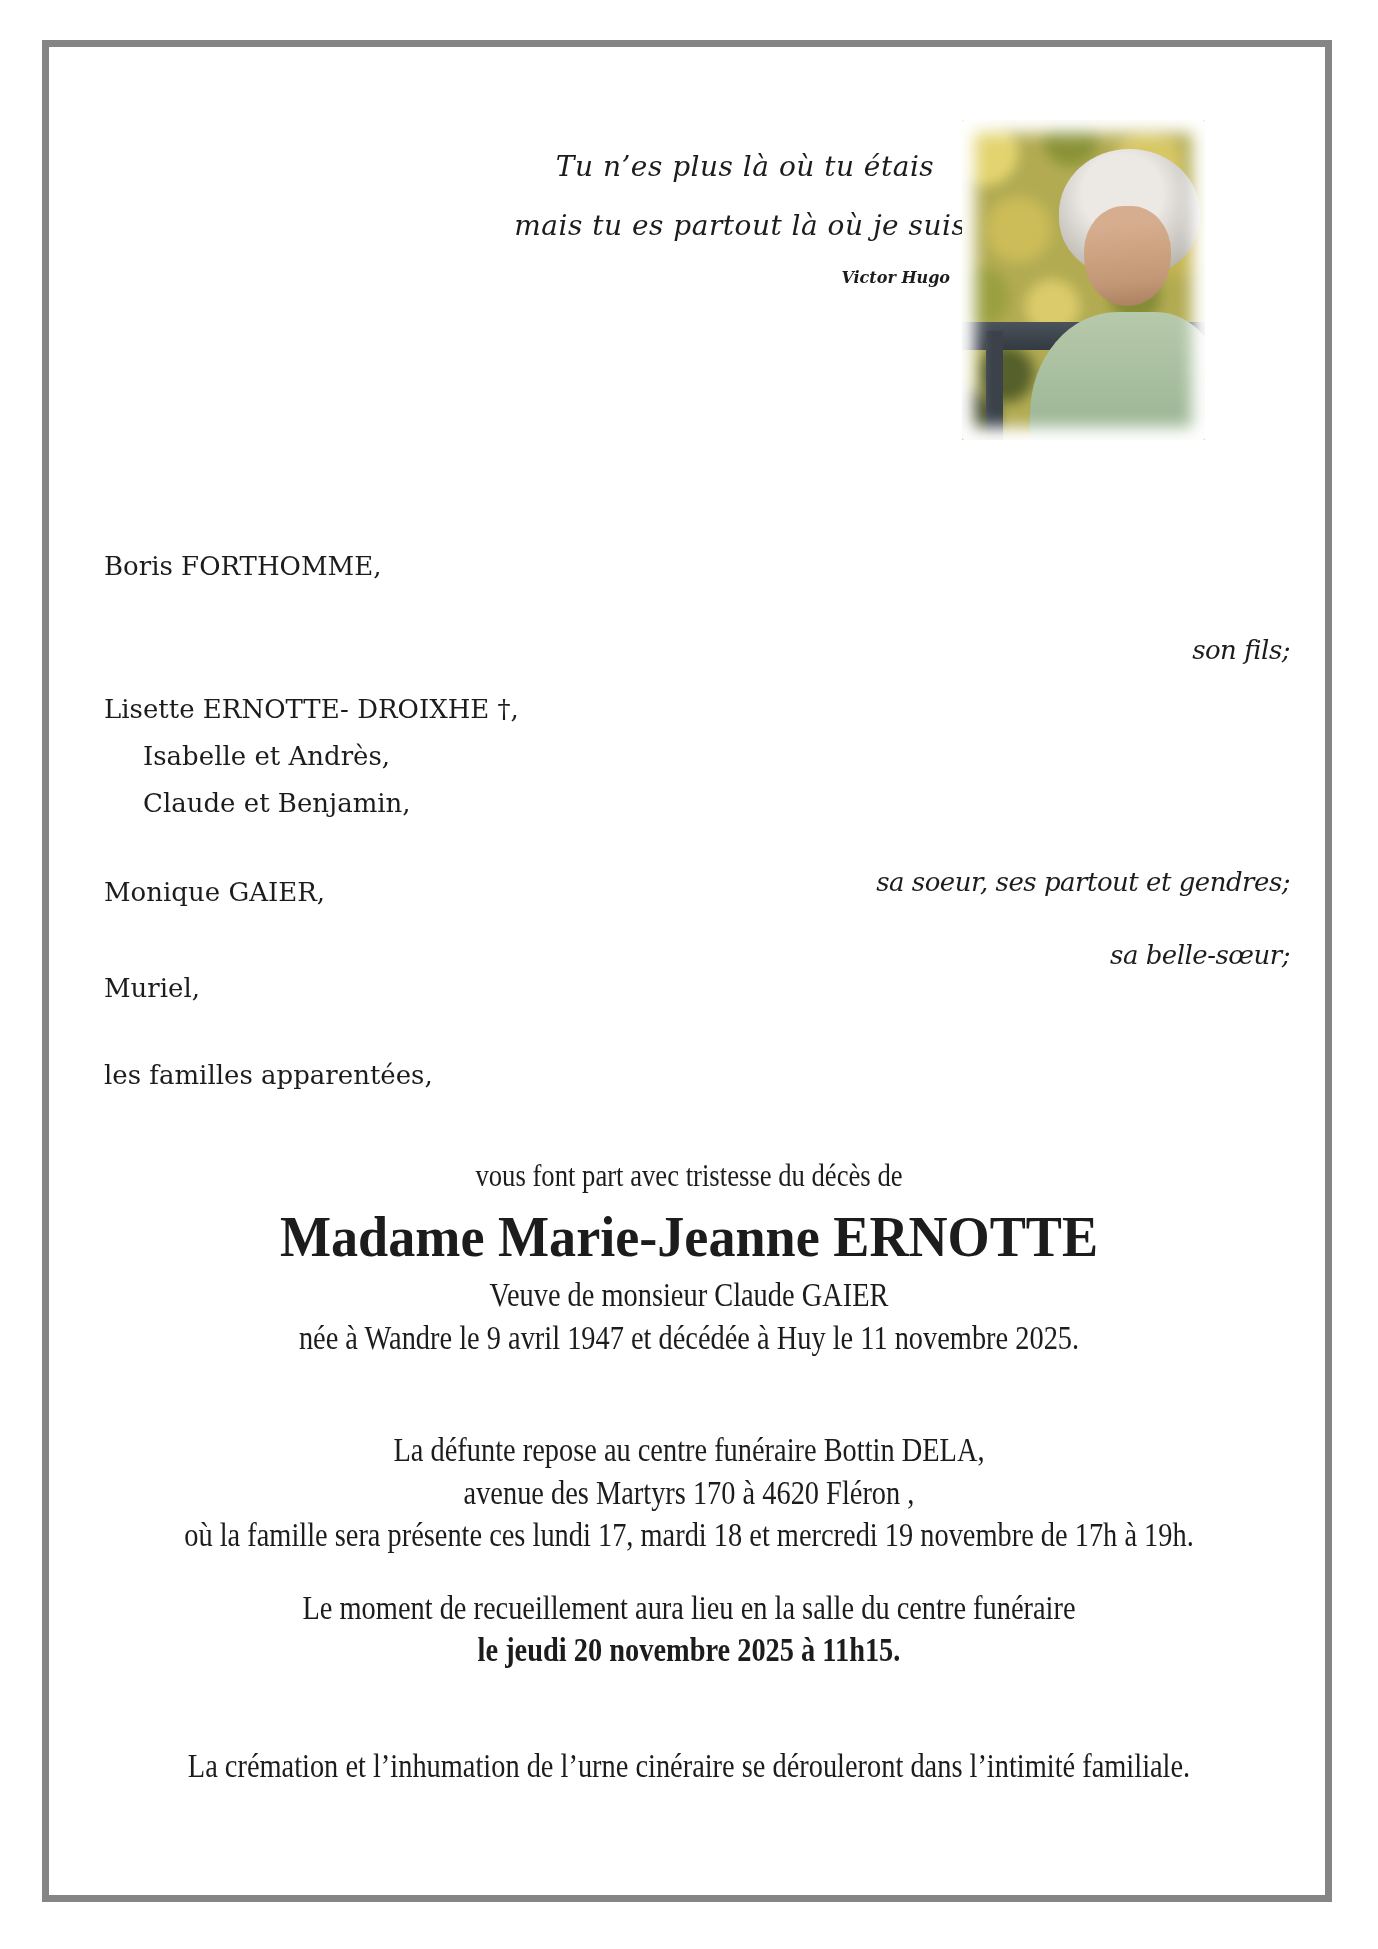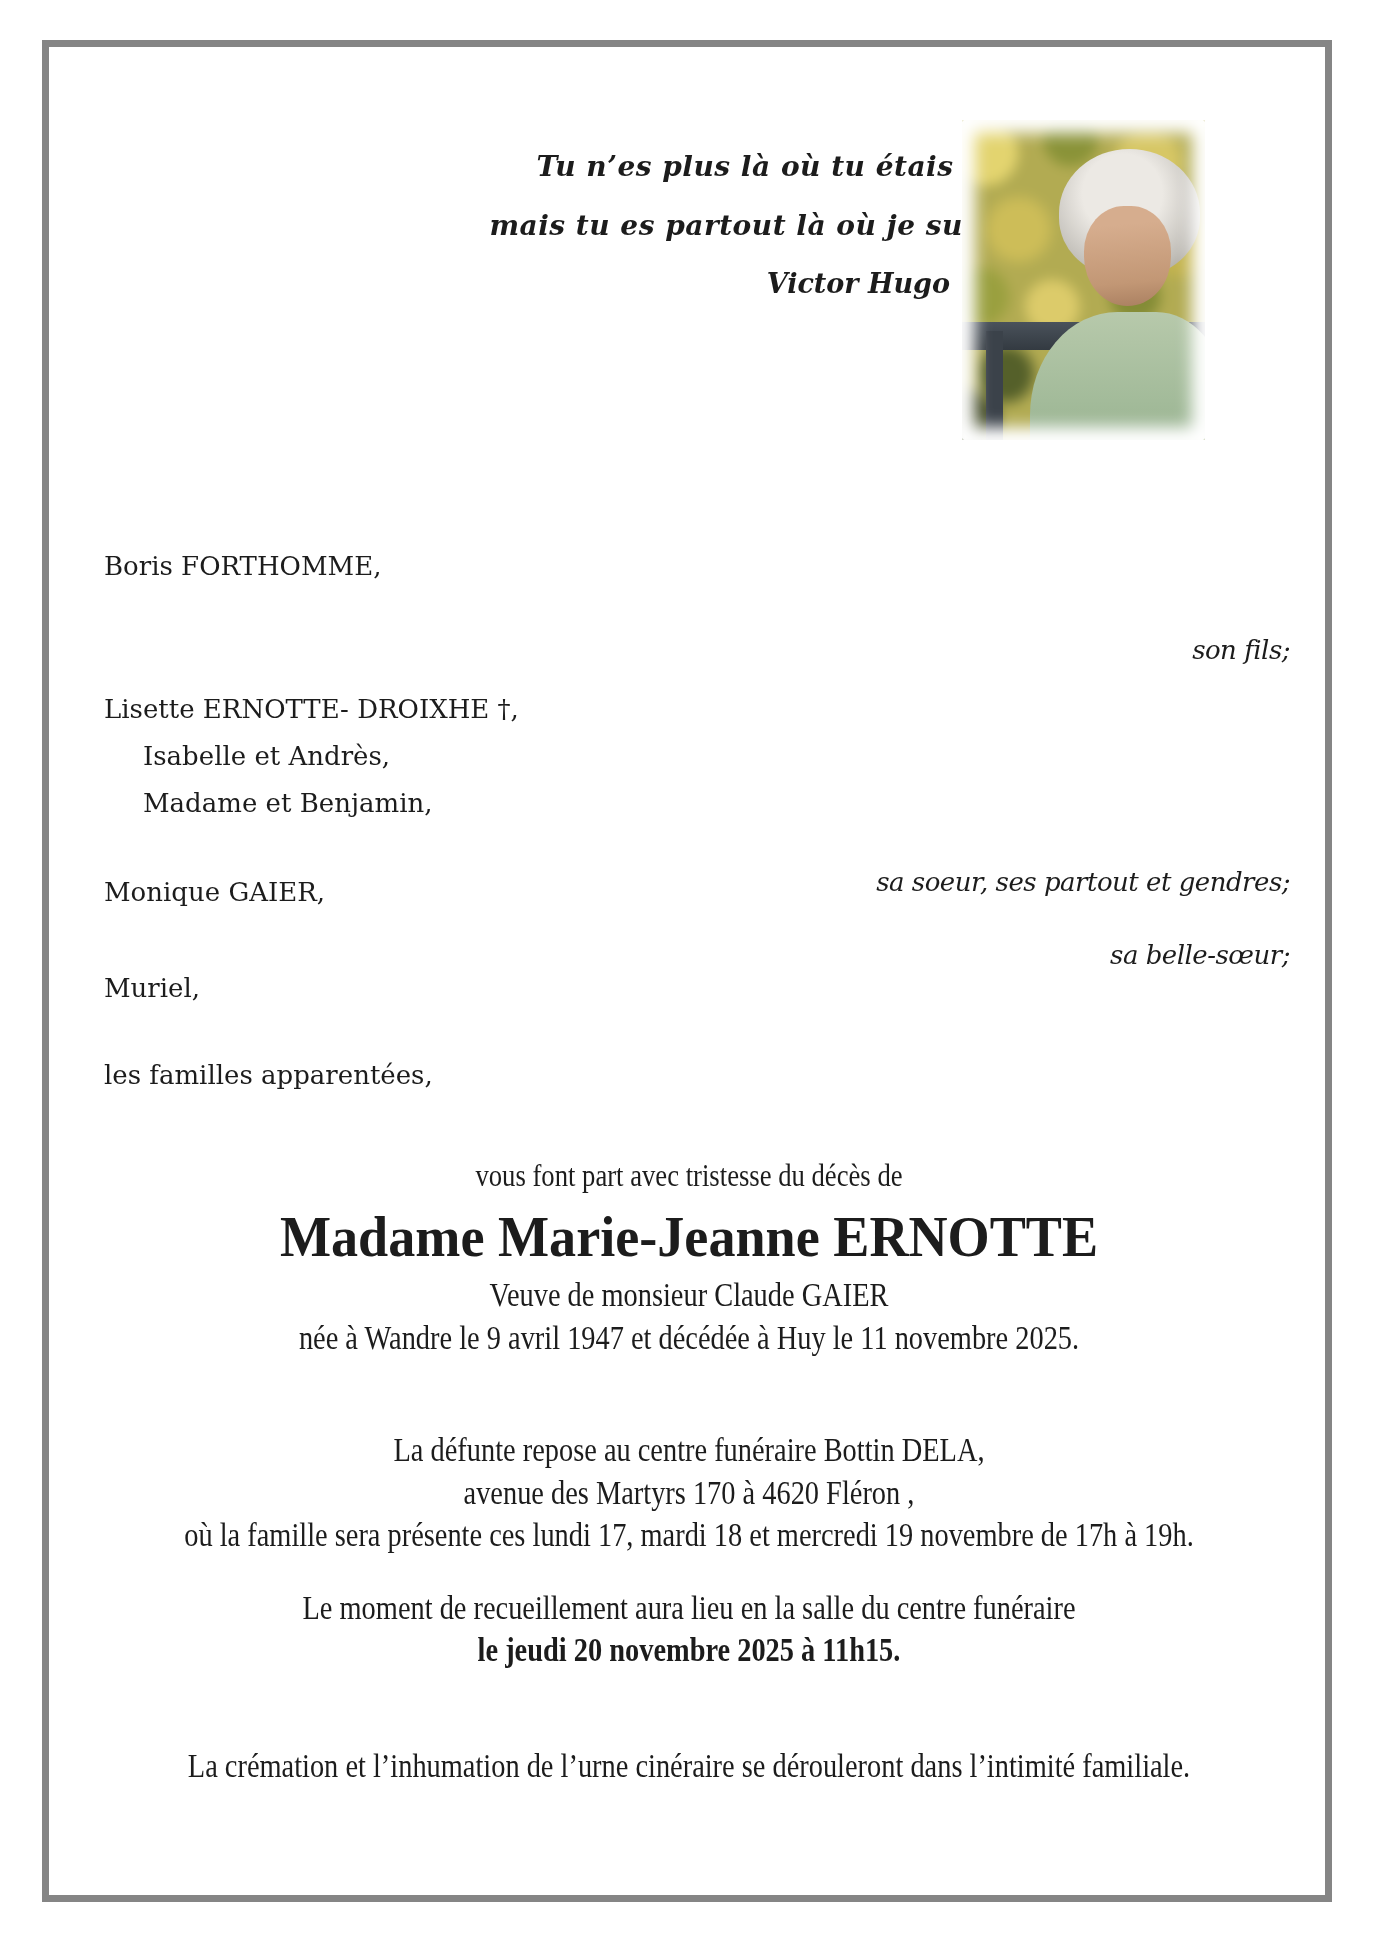--- a/index.html
+++ b/index.html
@@ -15,29 +15,29 @@
     width:1290px; height:1862px;
     border:7px solid #858585;
     background:#ffffff;
   }
   .line { position:absolute; white-space:nowrap; }
 
   
   .quote-block { position:absolute; left:430px; top:150px; width:630px; text-align:center; }
   .quote-line {
     font-family:"DejaVu Serif", serif;
-    font-style:italic; font-weight:bold;
+    font-style:italic; font-weight:normal;
     font-size:28px; letter-spacing:0.5px;
     margin-bottom:26px;
   }
   .quote-attrib {
     text-align:right; padding-right:110px;
     font-family:"DejaVu Serif", serif;
     font-style:italic; font-weight:bold;
-    font-size:27px; margin-top:14px;
+    font-size:16px; margin-top:14px;
   }
 
   
   .photo {
     position:absolute; left:962px; top:120px; width:243px; height:320px;
     overflow:hidden; border-radius:2px;
   }
   .foliage {
     position:absolute; inset:-8px;
     background-color:#b2ab52;
@@ -131,21 +131,21 @@
   <div class="hair"></div>
   <div class="face"></div>
   <div class="photo-fade"></div>
 </div>
 
 <div class="line name-line" style="top:551px">Boris FORTHOMME,</div>
 <div class="line relation-line" style="top:601px">son fils;</div>
 
 <div class="line name-line" style="top:694px">Lisette ERNOTTE- DROIXHE †,</div>
 <div class="line name-line indent" style="top:741px">Isabelle et Andrès,</div>
-<div class="line name-line indent" style="top:788px">Madame et Benjamin,</div>
+<div class="line name-line indent" style="top:788px">Claude et Benjamin,</div>
 <div class="line relation-line" style="top:833px">sa soeur, ses partout et gendres;</div>
 
 <div class="line name-line" style="top:877px">Monique GAIER,</div>
 <div class="line relation-line" style="top:906px">sa belle-sœur;</div>
 
 <div class="line name-line" style="top:973px">Muriel,</div>
 
 <div class="line name-line" style="top:1060px">les familles apparentées,</div>
 
 <div class="line center-line" style="top:1158px; font-size:31px;">vous font part avec tristesse du décès de</div>

